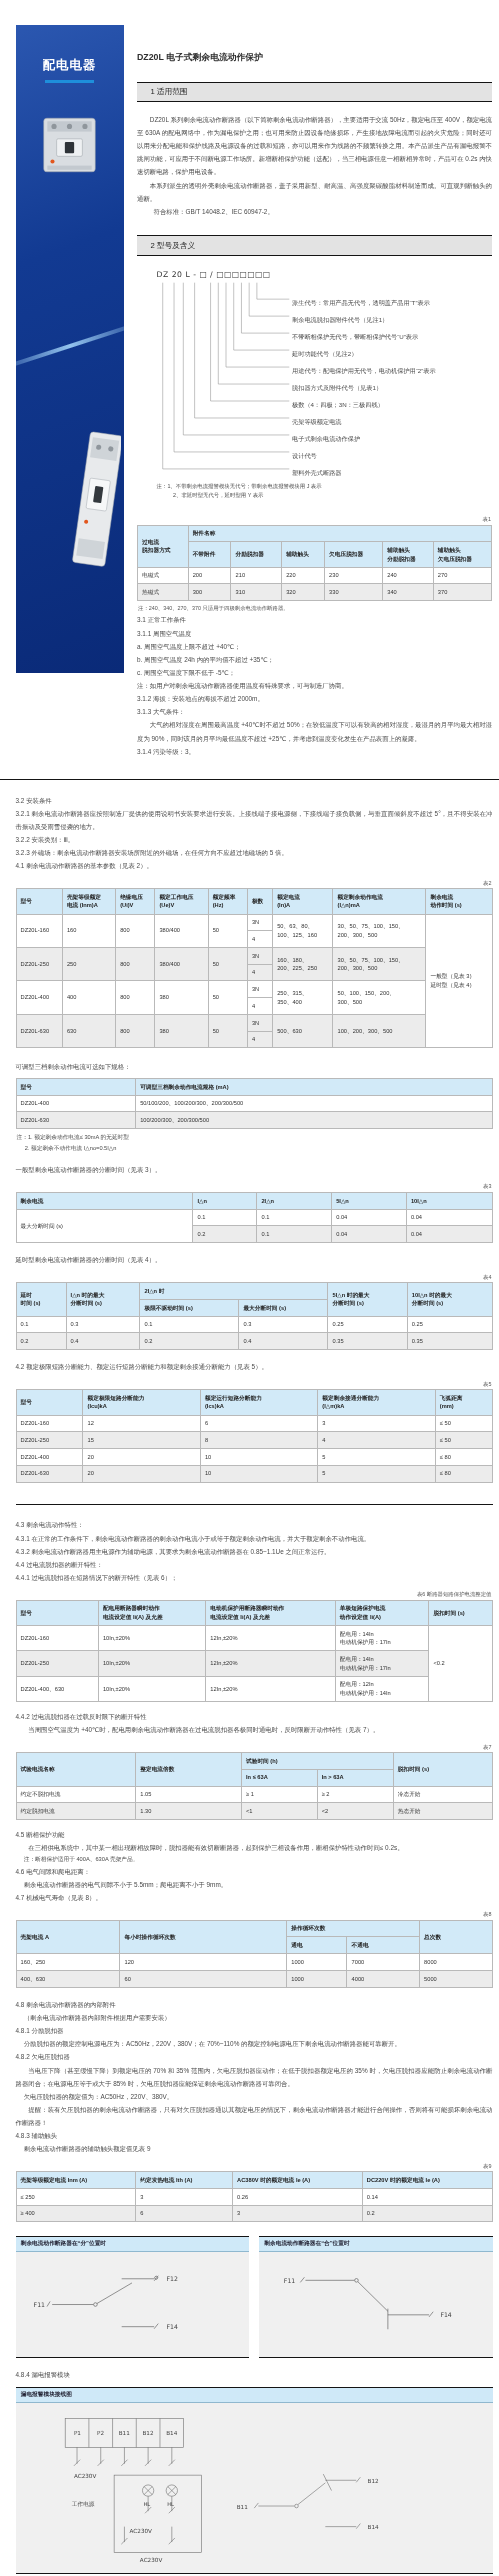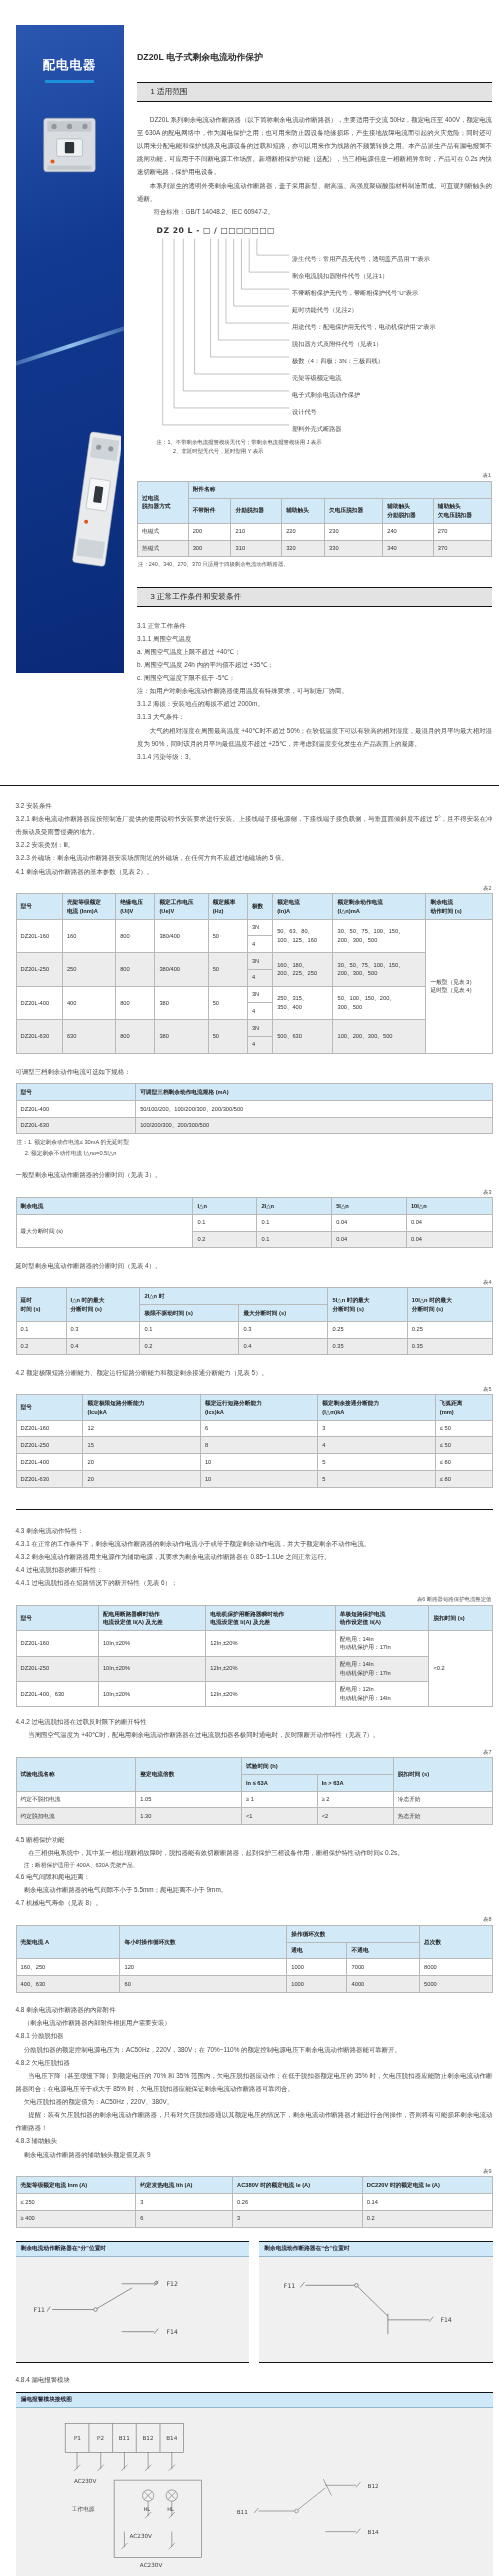--- a/index.html
+++ b/index.html
@@ -37,21 +37,21 @@
     font-size:5.7px;color:#333;table-layout:auto;}
   table.dt td{border:0.5px solid #b9b9b9;padding:3.6px 4.1px;vertical-align:middle;line-height:1.5;background:#fff;}
   table.dt td.hd{background:#d2eaf8;font-weight:bold;color:#222;}
   table.dt tr.alt td{background:#ececec;}
   .tnote{font-size:5.4px;color:#555;margin:3.1px 0 0 1px;line-height:1.7;}
 
   .pagebreak{border:0;border-top:1.5px solid #151515;margin:21.6px 0 13.4px 0;}
 
   
   .modeldiag{position:relative;height:242px;margin-top:5.2px;}
-  .modelcode{position:absolute;left:19.6px;top:3.1px;font-size:7.7px;font-weight:bold;color:#333;
+  .modelcode{position:absolute;left:19.6px;top:3.1px;font-size:7.7px;font-weight:normal;color:#333;
     font-family:"DejaVu Sans",sans-serif;letter-spacing:0.5px;}
   .mlabels{position:absolute;left:155px;top:27px;width:196px;}
   .mlabels .tline{height:17px;line-height:17px;font-size:6.2px;white-space:nowrap;}
   .mnotes{position:absolute;left:19.6px;top:215px;}
   .mnotes .tline{font-size:5.4px;line-height:1.7;}
   .diagsvg{position:absolute;left:0;top:0;}
 
   
   .diagbox{border-top:1px solid #141414;border-bottom:1.5px solid #141414;background:#f0f0f0;}
   .diagbox .boxtitle{background:#cfe9f8;font-size:5.7px;font-weight:bold;color:#223;
@@ -99,20 +99,23 @@
 
     <div class="secbar">
       <div class="sectext">1 适用范围</div>
     </div>
     <div>
         <div class="tline para">DZ20L 系列剩余电流动作断路器（以下简称剩余电流动作断路器），主要适用于交流 50Hz，额定电压至 400V，额定电流至 630A 的配电网络中，作为漏电保护之用；也可用来防止因设备绝缘损坏，产生接地故障电流而引起的火灾危险；同时还可以用来分配电能和保护线路及电源设备的过载和短路，亦可以用来作为线路的不频繁转换之用。本产品派生产品有漏电报警不跳闸功能，可应用于不间断电源工作场所。新增断相保护功能（选配），当三相电源任意一相断相异常时，产品可在 0.2s 内快速切断电路，保护用电设备。</div>
         <div class="tline para">本系列派生的透明外壳剩余电流动作断路器，盖子采用新型、耐高温、高强度聚碳酸脂材料制造而成。可直观判断触头的通断。</div>
         <div class="tline i2">符合标准：GB/T 14048.2、IEC 60947-2。</div>
       </div>
 
+    <div class="secbar">
+      <div class="sectext">2 型号及含义</div>
+    </div>
 
     <div class="modeldiag">
       <svg class="diagsvg" width="355" height="214" viewBox="0 0 690 415">
         <g stroke="#8a8a8a" stroke-width="1" fill="none">
           <path d="M233,30 V62  H296"></path>
             <path d="M218,30 V95  H296"></path>
             <path d="M203,30 V128 H296"></path>
           <path d="M188,30 V161 H296"></path>
             <path d="M173,30 V194 H296"></path>
             <path d="M158,30 V227 H296"></path>
@@ -173,23 +176,20 @@
             <td>310</td>
             <td>320</td>
             <td>330</td>
             <td>340</td>
             <td>370</td>
           </tr>
         </tbody>
       </table>
     <div class="tnote">注：240、340、270、370 只适用于四极剩余电流动作断路器。</div>
 
-    <div class="secbar">
-      <div class="sectext">3 正常工作条件和安装条件</div>
-    </div>
     <div>
         <div class="tline">3.1 正常工作条件</div>
         <div class="tline">3.1.1 周围空气温度</div>
         <div class="tline">a. 周围空气温度上限不超过 +40℃；</div>
         <div class="tline">b. 周围空气温度 24h 内的平均值不超过 +35℃；</div>
         <div class="tline">c. 周围空气温度下限不低于 -5℃；</div>
         <div class="tline">注：如用户对剩余电流动作断路器使用温度有特殊要求，可与制造厂协商。</div>
         <div class="tline">3.1.2 海拔：安装地点的海拔不超过 2000m。</div>
         <div class="tline">3.1.3 大气条件：</div>
         <div class="tline para">大气的相对湿度在周围最高温度 +40℃时不超过 50%；在较低温度下可以有较高的相对湿度，最湿月的月平均最大相对湿度为 90%，同时该月的月平均最低温度不超过 +25℃，并考虑到温度变化发生在产品表面上的凝露。</div>

